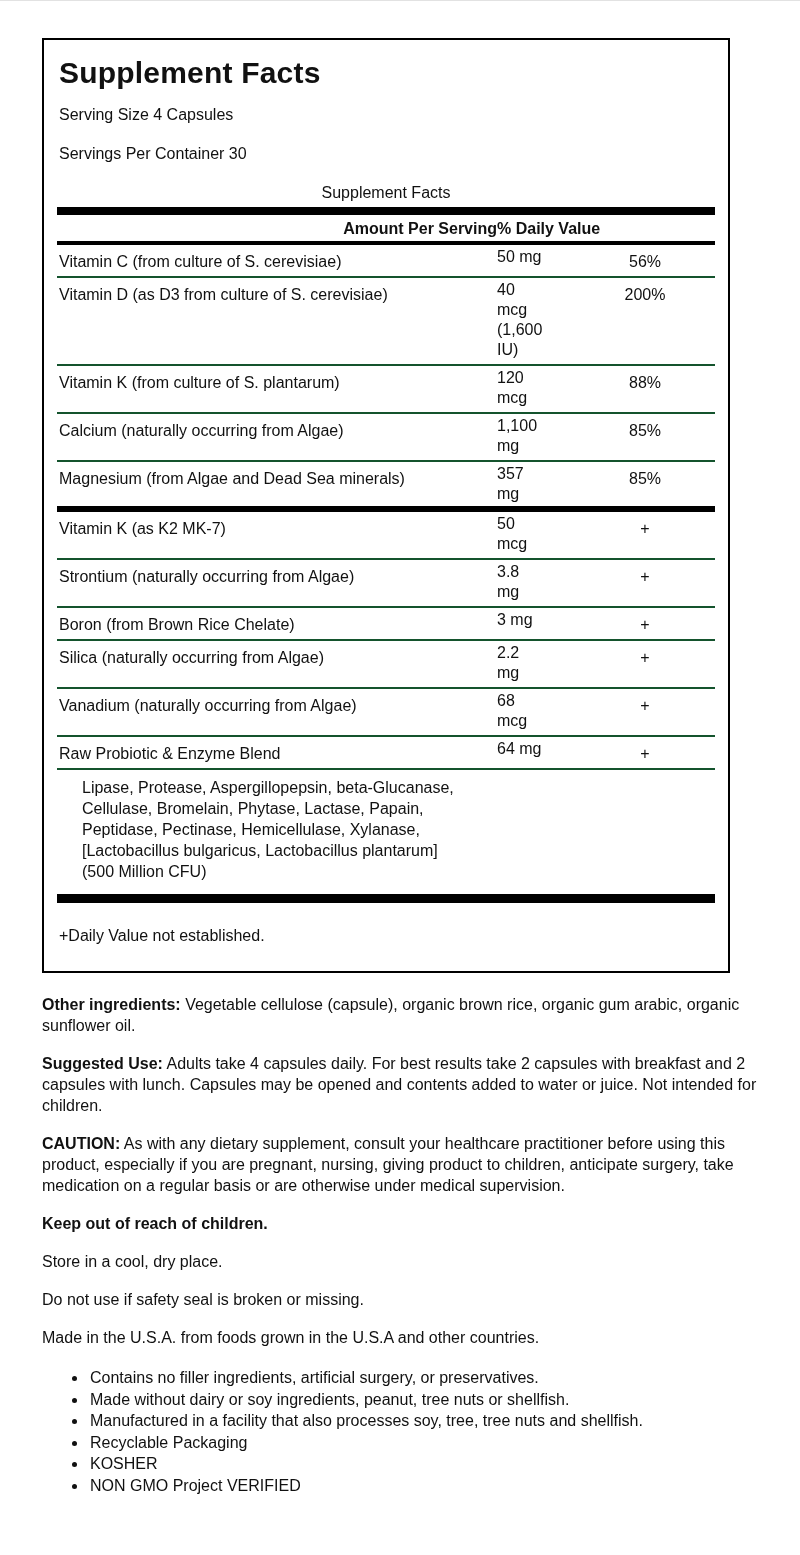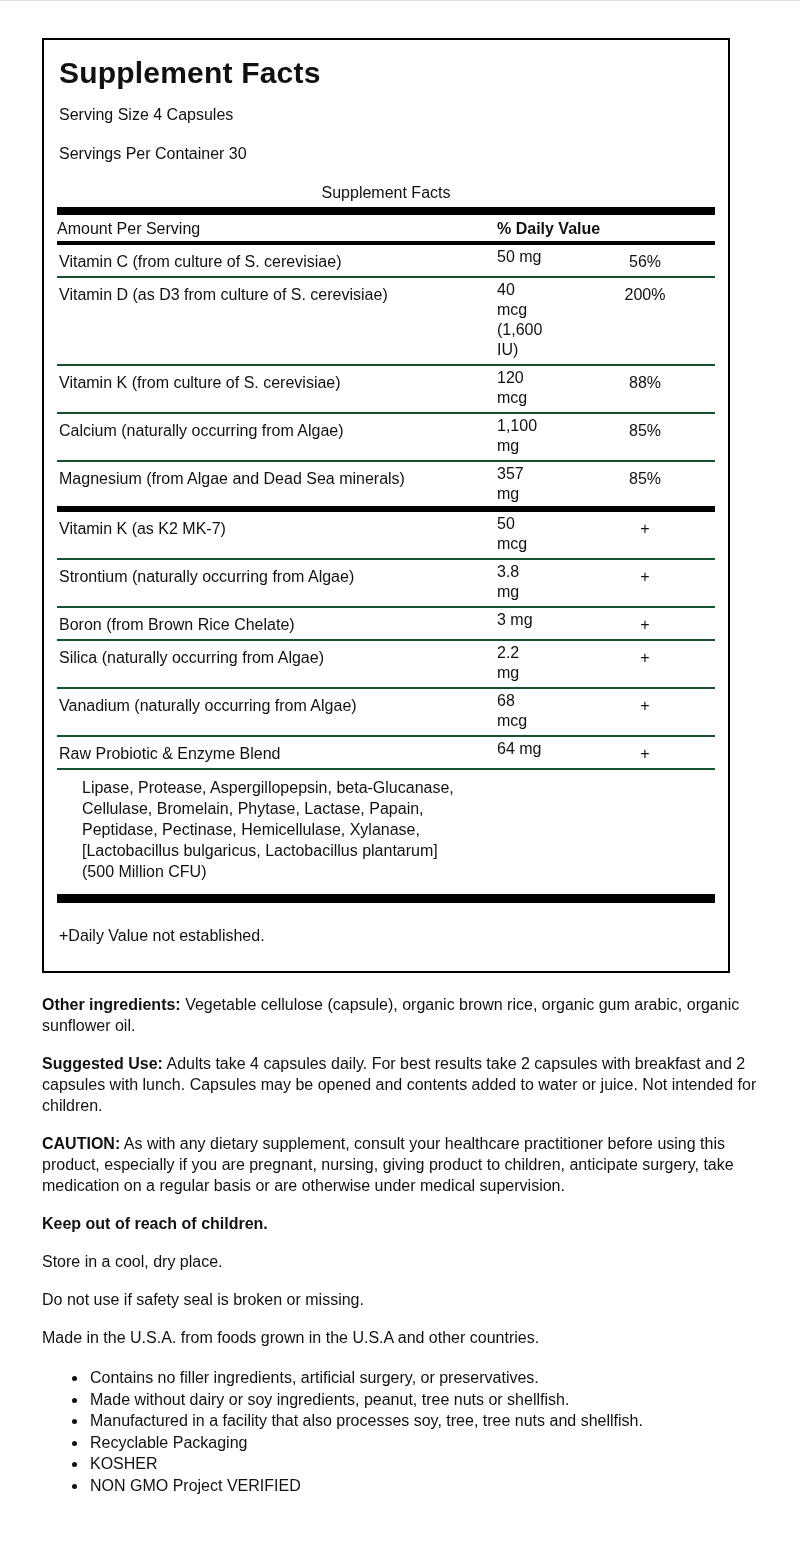--- a/index.html
+++ b/index.html
@@ -39,21 +39,21 @@
   .bar.top { height: 8px; margin-bottom: 2px; }
   .bar.thin { height: 4px; }
   .bar.mid { height: 6px; }
   .bar.end { height: 9px; }
 
   .head-row {
     display: grid;
     grid-template-columns: 440px 1fr;
     padding: 3px 0 3px 0;
   }
-  .head-row .hname { font-size: 16px; font-weight: normal; text-align: left; }
+  .head-row .hname { font-size: 16px; font-weight: bold; text-align: right; }
   .head-row .hdv   { font-size: 16px; font-weight: bold; text-align: left; }
 
   .nutrient-table { width: 100%; }
   .row {
     display: grid;
     grid-template-columns: 440px 78px 1fr;
     border-bottom: 2px solid #14532d;
     padding-bottom: 4px;
   }
   .row.no-sep { border-bottom: none; padding-bottom: 2px; }
@@ -124,21 +124,21 @@
       <div class="row">
         <div class="cell name">Vitamin D (as D3 from culture of S. cerevisiae)</div>
         <div class="cell amount">40
 mcg
 (1,600
 IU)</div>
         <div class="cell dv">200%</div>
       </div>
 
       <div class="row">
-        <div class="cell name">Vitamin K (from culture of S. cerevisiae)</div>
+        <div class="cell name">Vitamin K (from culture of S. plantarum)</div>
         <div class="cell amount">120
 mcg</div>
         <div class="cell dv">88%</div>
       </div>
 
       <div class="row">
         <div class="cell name">Calcium (naturally occurring from Algae)</div>
         <div class="cell amount">1,100
 mg</div>
         <div class="cell dv">85%</div>

